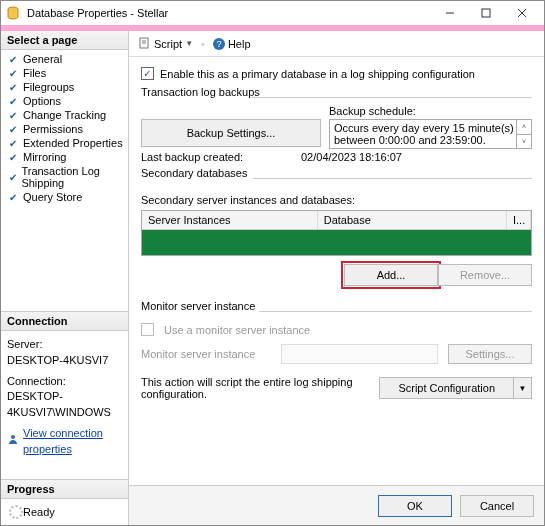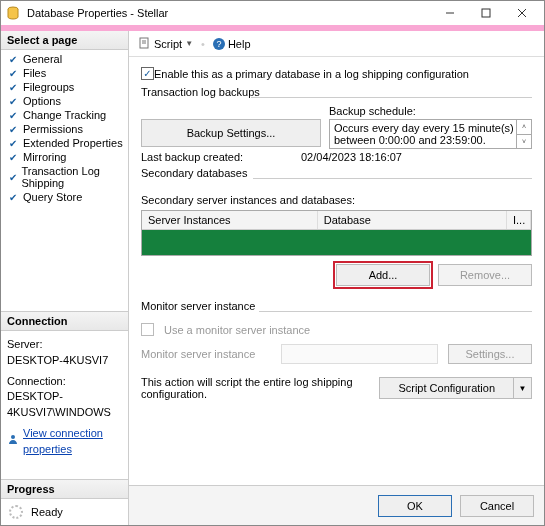--- a/index.html
+++ b/index.html
@@ -17,49 +17,49 @@
     .pages { flex:0 0 auto; padding:2px 0 6px 0;}
     .page-item { padding:1px 2px 1px 8px; display:flex; align-items:center; gap:4px; color:#000;}
     .page-item .pg-icon { color:#1a5fa0; font-size:10px; display:inline-block; width:10px;}
     .spacer {flex:1;}
     .conn { border-top:1px solid #ccc;}
     .conn-body { padding:4px 6px; line-height:1.4;}
     .conn-body .lbl {margin-top:2px;}
     .link-row{ display:flex; gap:4px; align-items:center; margin-top:6px;}
     .link-row svg{color:#1a5fa0;}
     .link-row a{ color:#0a43b1; text-decoration:underline; cursor:pointer;}
-    .progress-body{ padding:6px 8px; display:flex; align-items:center; gap:8px;}
+    .progress-body{ padding:6px 8px; display:flex; align-items:center; }
     .progress-body .spinner{ width:14px;height:14px;border:2px dotted #bbb;border-radius:50%;}
     .main { flex:1; display:flex; flex-direction:column; }
     .toolbar { height:26px; border-bottom:1px solid #ddd; display:flex; align-items:center; gap:4px; padding:0 6px;}
     .toolbar .tbtn{ display:flex; align-items:center; gap:3px; padding:2px 4px;}
     .toolbar .drop{font-size:8px; color:#555;}
     .helpq{ color:#fff; background:#2a6fb5; width:12px;height:12px;border-radius:50%; display:inline-flex;align-items:center;justify-content:center;font-size:9px;}
     .content { flex:1; padding:10px 12px 4px 12px; overflow:hidden;}
-    .chk-row{display:flex; align-items:center; margin-bottom:6px;}
+    .chk-row{display:flex; align-items:center; gap:6px; margin-bottom:6px;}
     .chk{ width:13px;height:13px;border:1px solid #666; display:inline-flex;align-items:center;justify-content:center;}
     .chk.checked::after{content:"✓"; font-size:10px; color:#1a5fa0; line-height:1;}
     .group-label{ color:#000; margin:2px 0 6px 0;}
     .fieldset-line{ border-top:1px solid #ccc; position:relative; top:-7px; margin-left:110px;}
     .group-row{ display:flex; align-items:stretch; gap:8px; margin-bottom:2px;}
     .btn{ background:#efefef; border:1px solid #bbb; padding:4px 8px; text-align:center;}
     .btn.wide{ width:180px; height:28px; display:flex; align-items:center; justify-content:center;}
     .btn.disabled{ color:#999; background:#f3f3f3;}
     .backupsched{ flex:1;}
     .scheddesc{ border:1px solid #aaa; background:#fff; padding:2px 16px 2px 4px; font-size:10.5px; height:30px; overflow:hidden; position:relative;}
     .scheddesc .spin{position:absolute; right:0; top:0; bottom:0; width:15px; display:flex; flex-direction:column;}
     .scheddesc .spin div{flex:1; border-left:1px solid #aaa; display:flex;align-items:center;justify-content:center; font-size:7px; color:#555;}
     .scheddesc .spin div:first-child{border-bottom:1px solid #aaa;}
     .kv{display:flex; margin:2px 0;}
     .kv .k{width:160px;}
     .sec-label{margin-top:8px;}
     .grid{ border:1px solid #aaa; height:46px; margin-top:4px; background:#15803d;}
     .grid-head{ display:flex; background:#f4f4f4; border-bottom:1px solid #ccc;}
     .grid-head .gh{ padding:3px 6px; border-right:1px solid #ddd;}
-    .act-row{ display:flex; justify-content:flex-end; gap:8px; margin-top:8px;}
+    .act-row{ display:flex; justify-content:flex-end; margin-top:8px;}
     .act-row .btn{ width:94px; height:22px; display:flex;align-items:center;justify-content:center;}
     .highlight{ outline:2px solid #c23; outline-offset:1px;}
     .monitor-group{ margin-top:14px;}
     .mon-line{ border-top:1px solid #ccc; position:relative; top:-7px; margin-left:118px;}
     .mon-row{ display:flex; align-items:center; gap:10px; margin-top:4px;}
     .mon-row .chk{border-color:#bbb;}
     .mon-row .lbl-dis{color:#999;}
     .mon-ins{ display:flex; align-items:center; gap:10px; margin-top:8px;}
     .mon-ins .lbl-dis{color:#999; width:130px;}
     .txtbox-dis{ flex:1; height:20px; border:1px solid #ddd; background:#fafafa;}

